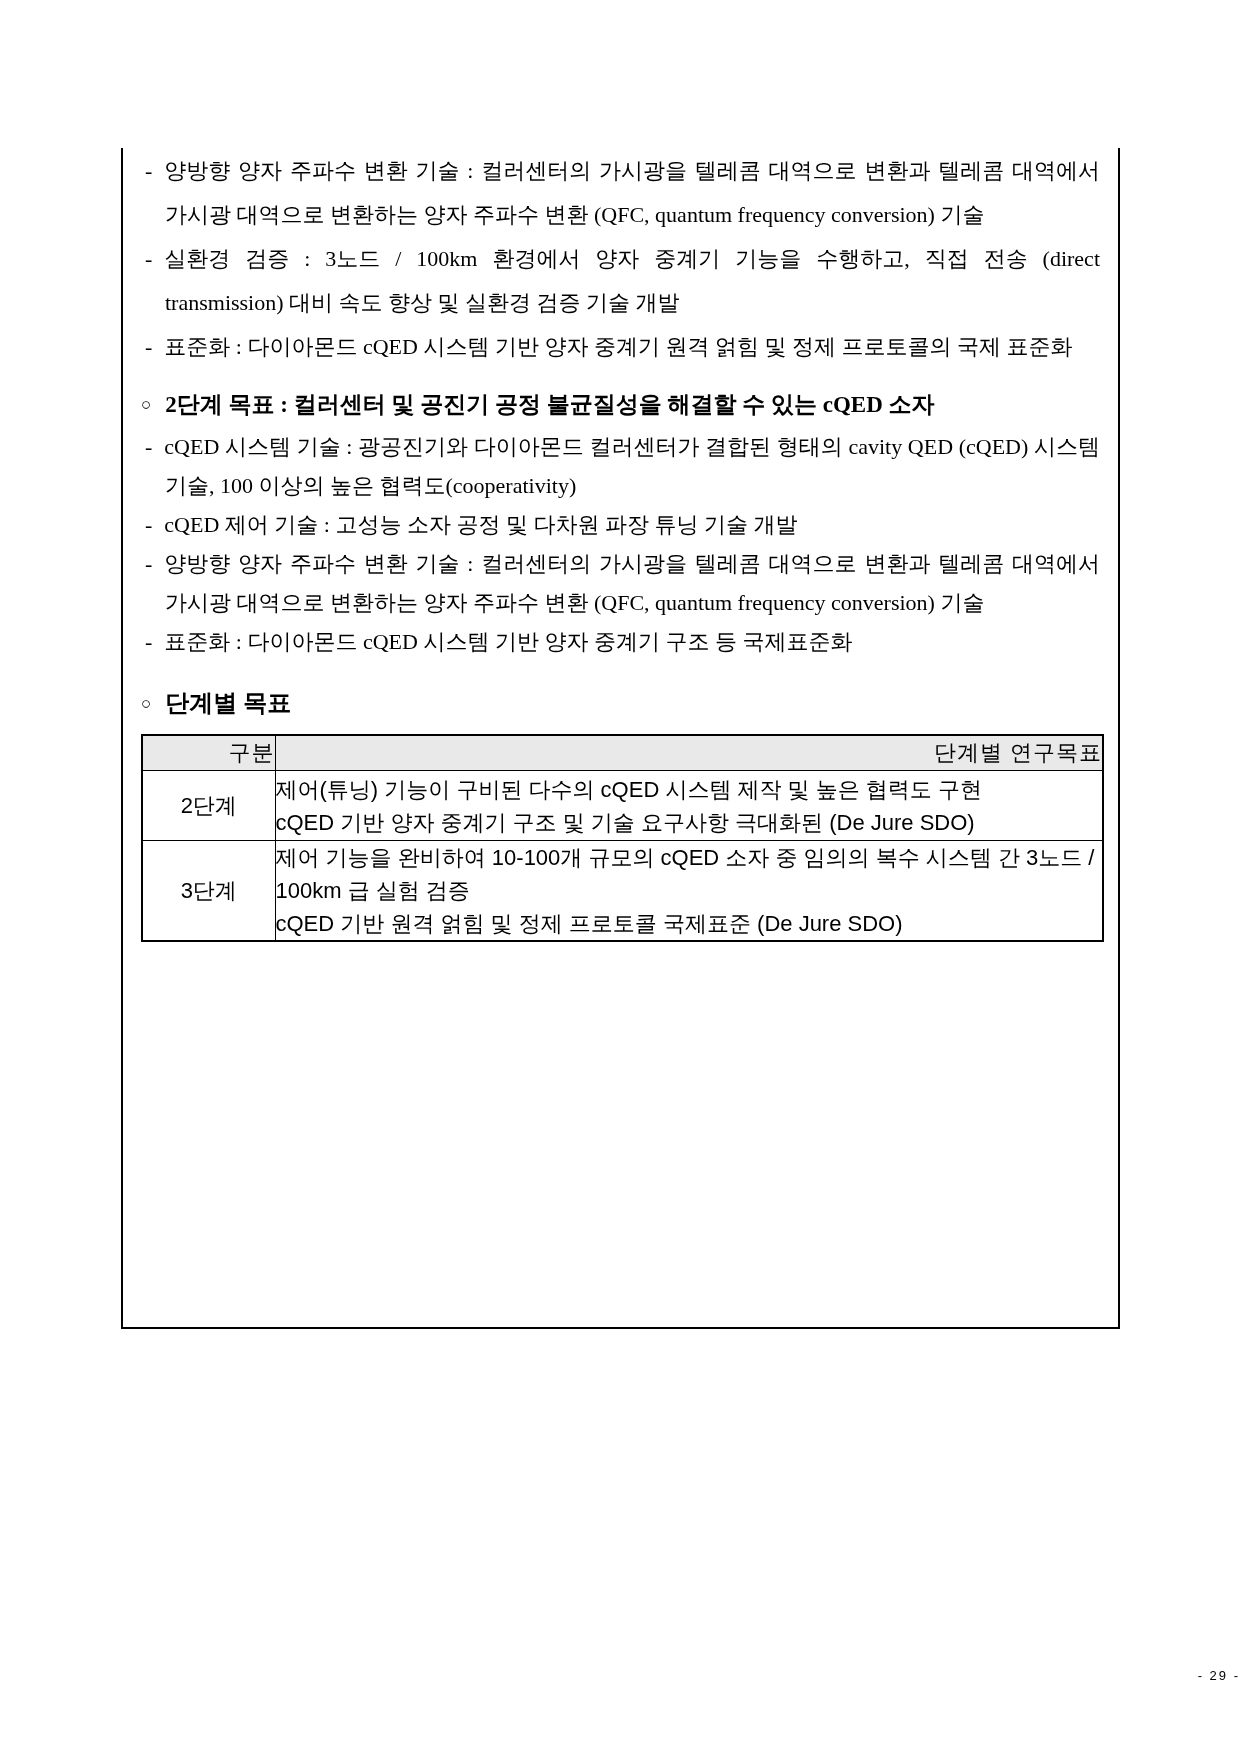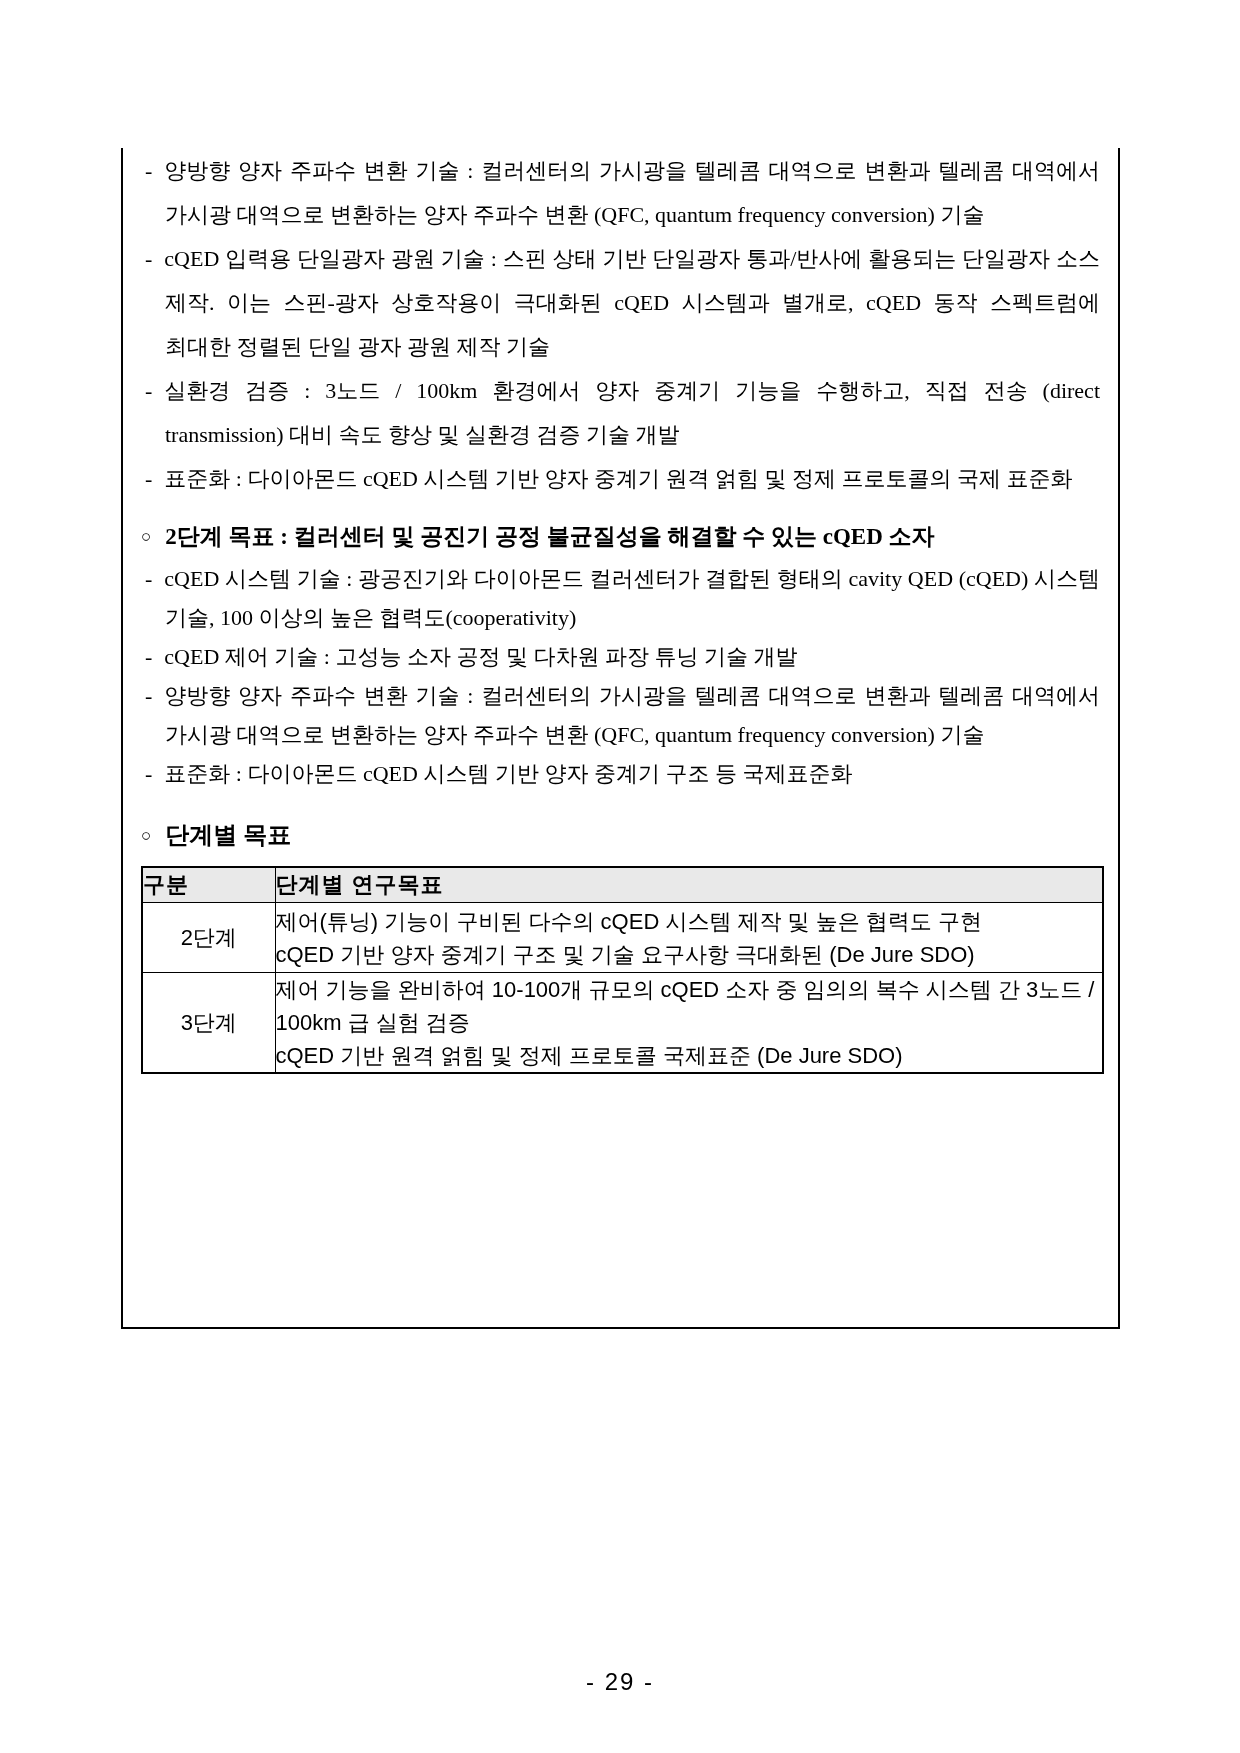--- a/index.html
+++ b/index.html
@@ -58,23 +58,23 @@
     font-family:"Liberation Sans","DejaVu Sans",sans-serif;
     font-size:22px;
   }
   .goal-table th,.goal-table td{
     border:1px solid #000;
     padding:0;
   }
   .goal-table{border:2px solid #000;}
   .goal-table th{
     background:#e9e9e9;
-    font-weight:bold;
+    font-weight:normal;
     height:34px;
-    text-align:left;
+    text-align:right;
     letter-spacing:1px;
   }
   .col-stage{width:133px;}
   .stage-cell{
     text-align:center;
     vertical-align:middle;
   }
   .goal-cell{
     text-align:left;
     vertical-align:middle;
@@ -85,36 +85,35 @@
     word-break:keep-all;
   }
   .row-1{height:35px;}
   .row-2{height:70px;margin-left:32px;}
   .row-3{height:97px;}
   
   .page-number{
     position:absolute;
     left:0;top:1668px;
     width:100%;
-    text-align:center;
+    text-align:right;
     font-family:"Liberation Sans","DejaVu Sans",sans-serif;
-    font-size:24px;
+    font-size:13px;
     letter-spacing:2px;
   }
 </style>
 </head>
 <body>
 
 <div class="page">
 
   <div class="content-box">
 
     <div class="bullets sec-a">
       <div class="bullet"><span class="marker">-</span><span>양방향 양자 주파수 변환 기술 : 컬러센터의 가시광을 텔레콤 대역으로 변환과 텔레콤 대역에서 가시광 대역으로 변환하는 양자 주파수 변환 (QFC, quantum frequency conversion) 기술</span></div>
-      <div class="bullet"><span class="marker">-</span><span>cQED 입력용 단일광자 광원 기술 : 스핀 상태 기반 단일광자 통과/반사에 활용되는 단일광자 소스 제작. 이는 스핀-광자 상호작용이 극대화된 cQED 시스템과 별개로, cQED 동작 스펙트럼에 최대한 정렬된 단일 광자 광원 제작 기술</span></div>
       <div class="bullet"><span class="marker">-</span><span>실환경 검증 : 3노드 / 100km 환경에서 양자 중계기 기능을 수행하고, 직접 전송 (direct transmission) 대비 속도 향상 및 실환경 검증 기술 개발</span></div>
       <div class="bullet"><span class="marker">-</span><span>표준화 : 다이아몬드 cQED 시스템 기반 양자 중계기 원격 얽힘 및 정제 프로토콜의 국제 표준화</span></div>
     </div>
 
     <div class="circle-heading sec-b-heading">
       <div><span class="cmark">○</span><span>2단계 목표 : 컬러센터 및 공진기 공정 불균질성을 해결할 수 있는 cQED 소자</span></div>
     </div>
 
     <div class="bullets sec-b">
       <div class="bullet"><span class="marker">-</span><span>cQED 시스템 기술 : 광공진기와 다이아몬드 컬러센터가 결합된 형태의 cavity QED (cQED) 시스템 기술, 100 이상의 높은 협력도(cooperativity)</span></div>

